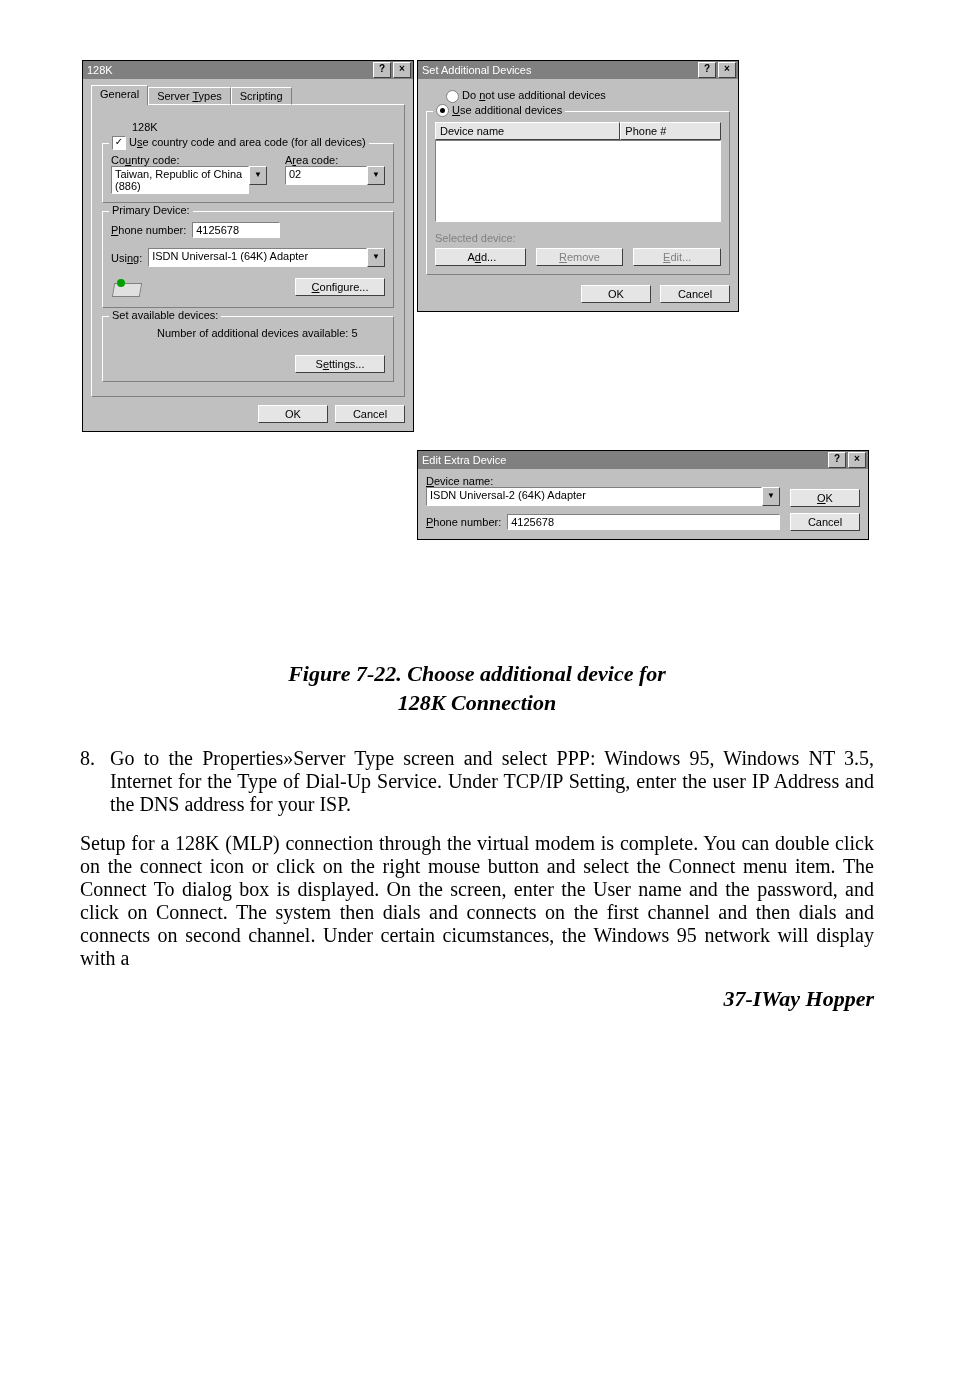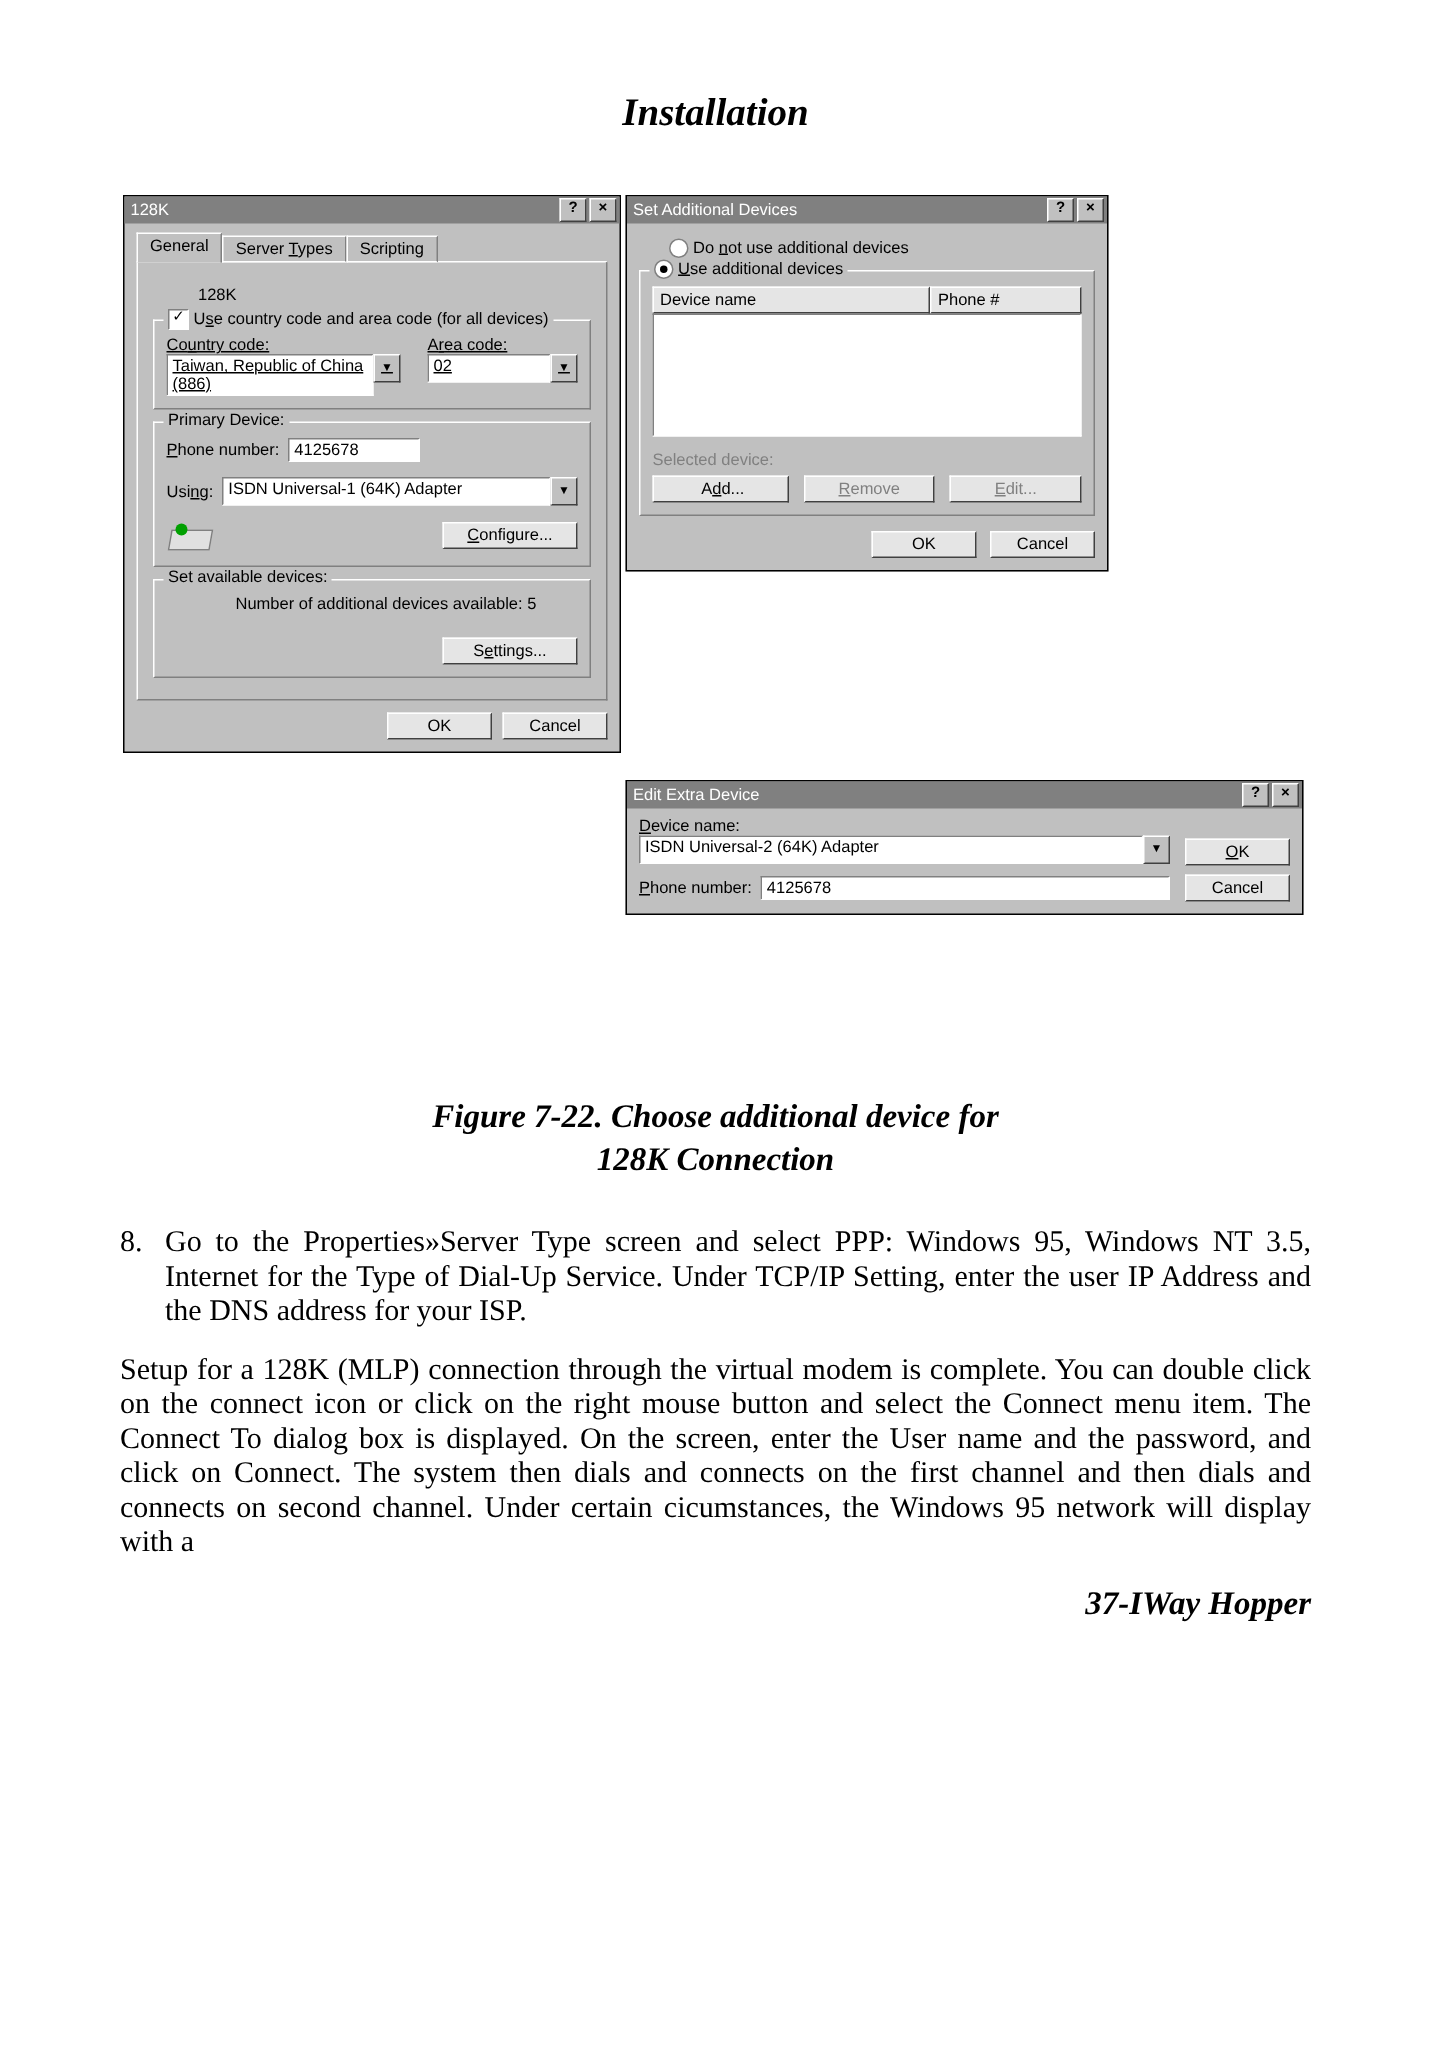--- a/index.html
+++ b/index.html
@@ -175,40 +175,39 @@
     font-weight: bold;
     font-size: 22px;
     margin-top: 14px;
   }
 </style>
 </head>
 <body>
 
 <div class="page">
 
-  <div class="page-title">Installation</div>
 
   <div class="screenshot-area">
 
     <div class="dlg" style="left:0; top:0; width:330px;">
       <div class="titlebar">
         <span class="ttl">128K</span>
         <span class="tbtn">?</span>
         <span class="tbtn">×</span>
       </div>
       <div class="dlg-body">
         <div class="tabs">
           <div class="tab">General</div>
           <div class="tab inactive">Server <span class="u">T</span>ypes</div>
           <div class="tab inactive">Scripting</div>
         </div>
         <div class="tab-panel">
           <div style="margin:6px 0 10px 30px;">128K</div>
 
-          <fieldset class="win95" style="padding-top:0;text-decoration:underline;">
+          <fieldset class="win95" style="padding-top:0;">
             <div class="legend" style="top:-8px;">
               <span class="chk">✓</span>
               <span> U<span class="u">s</span>e country code and area code (for all devices)</span>
             </div>
             <div style="display:flex; gap:18px; margin-top:10px;">
               <div style="flex:1;">
                 <div>Co<span class="u">u</span>ntry code:</div>
                 <div style="display:flex;">
                   <div class="sunken" style="flex:1;">Taiwan, Republic of China (886)</div>
                   <span class="dd-arrow">▼</span>

